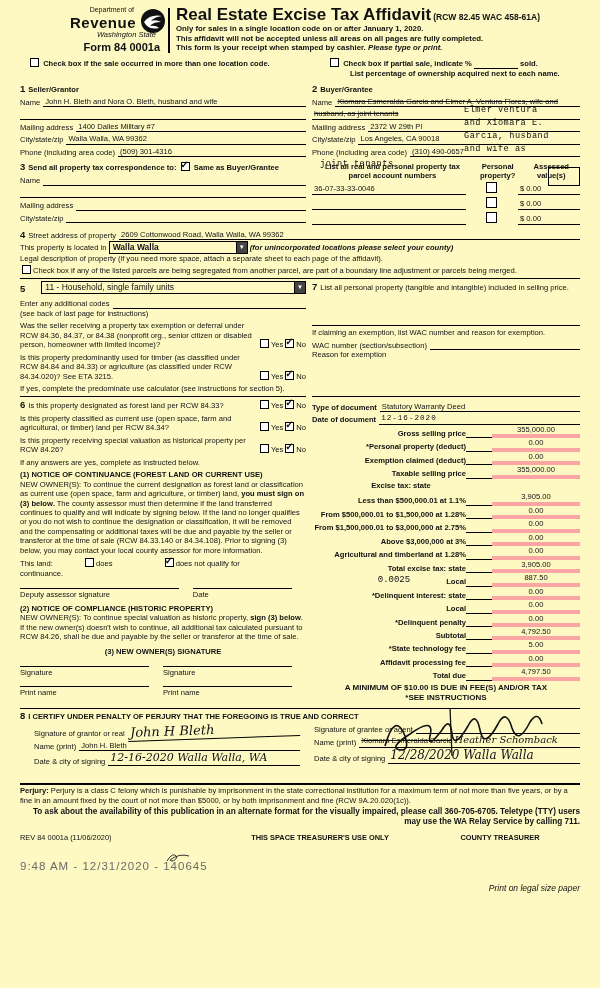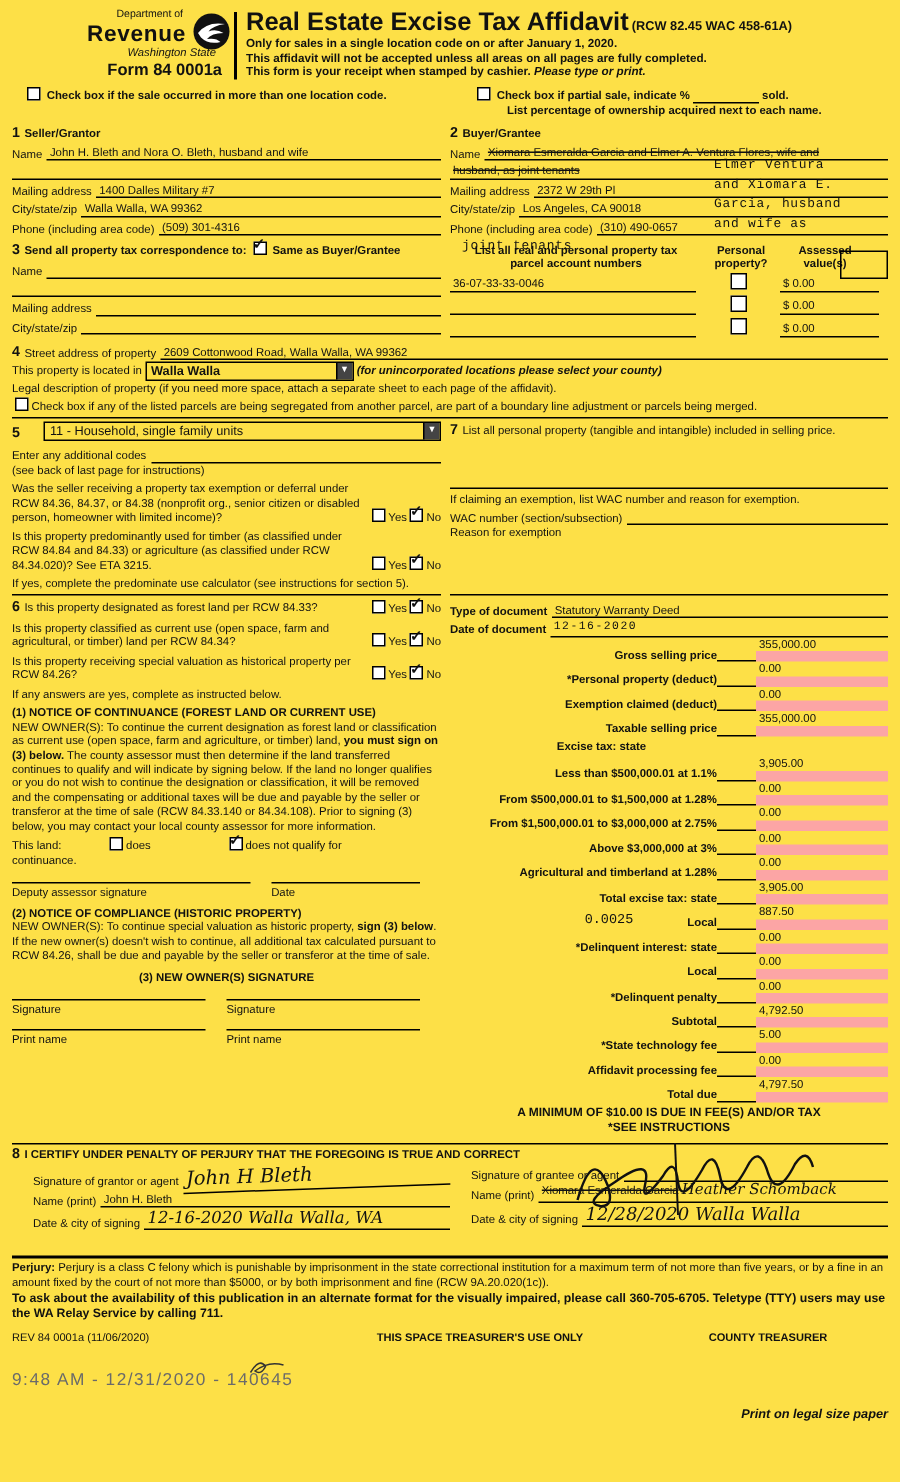--- a/index.html
+++ b/index.html
@@ -1,18 +1,18 @@
 <!DOCTYPE html>
 <html><head>
 <meta charset="utf-8">
 <style>
   html,body{margin:0;padding:0;background:#fff;}
-  .page{width:600px;min-height:988px;background:#fde047;color:#111;
+  .page{width:600px;min-height:988px;background:#fef9c3;color:#111;
         font-family:"Liberation Sans",sans-serif;font-size:7.6px;line-height:1.25;
-        box-sizing:border-box;padding:6px 8px;position:relative;}
+        box-sizing:border-box;padding:6px 20px;position:relative;}
   b,.b{font-weight:bold}
   .i{font-style:italic}
   .row{display:flex;align-items:flex-end}
   .lbl{white-space:nowrap;padding-right:3px}
   .fill{flex:1;border-bottom:1px solid #000;min-height:9px;padding:0 2px;white-space:nowrap}
   .ul{border-bottom:1px solid #000;padding:0 2px}
   .cb{display:inline-block;width:7px;height:7px;border:1px solid #000;position:relative;
       vertical-align:-1px;margin:0 2px;flex:none;background:#fff}
   .cb.on:after{content:"✓";position:absolute;top:-4px;left:-1px;font-size:10px;font-weight:bold}
   .mono{font-family:"Liberation Mono","DejaVu Sans Mono",monospace}
@@ -64,40 +64,40 @@
   .qrow{display:flex}
   .qtxt{flex:1}
   .yn{white-space:nowrap;align-self:flex-end}
   .hr{border-bottom:1px solid #000;margin:2px 0}
   
   .taxrow{display:flex;align-items:flex-end;min-height:13.2px}
   .taxlbl{margin-left:auto;font-weight:bold;white-space:nowrap}
   .taxlbl.np{margin-left:0}
   .taxpre{margin-left:auto;margin-right:36px;font-family:"Liberation Mono",monospace;font-size:9px}
   .taxline{width:26px;border-bottom:1px solid #000}
-  .taxamt{width:84px;border-bottom:7px solid #fca5a5;text-align:left;padding:0 2px;white-space:nowrap}
+  .taxamt{width:84px;border-bottom:4px solid #fca5a5;text-align:center;padding:0 2px;white-space:nowrap}
   .excise-h{text-align:center;font-weight:bold;padding-right:90px;margin:2px 0}
   .minimum{text-align:center;font-weight:bold;font-size:8px;line-height:1.3;margin-top:2px}
   
   .sigrow{display:flex;margin-top:10px}
   .sigcol{flex:1;margin-right:14px}
   .siglab{border-top:1px solid #000;padding-top:1px}
   
   .sec8{border-top:1px solid #000;margin-top:4px;padding-top:1px}
   .s8cols{display:flex}
   .s8c{flex:1;padding-left:14px;position:relative}
   .scribble{position:absolute;pointer-events:none}
   
   .perjury{border-top:2px solid #000;margin-top:17px;padding-top:1px;line-height:1.3}
   .perj1{text-indent:0}
-  .perj2{text-align:left;font-size:8.2px;font-weight:bold;line-height:1.25;margin-top:1px}
+  .perj2{text-align:right;font-size:8.2px;font-weight:bold;line-height:1.25;margin-top:1px}
   .footer{margin-top:6px}
   .footrow{display:flex;font-size:7.4px;font-weight:bold}
   .stamp{text-align:left;color:#6a6a6a;font-size:11.5px;letter-spacing:1px;margin-top:16px}
-  .printnote{text-align:right;font-weight:bold;font-style:italic;font-size:8.5px;margin-top:10px}
+  .printnote{text-align:right;font-weight:normal;font-style:italic;font-size:8.5px;margin-top:10px}
 </style>
 </head>
 <body>
 
 <div class="page">
 
   <div class="hdr">
     <div class="logo">
       <div class="dept">Department of</div>
       <div class="rev">Revenue</div>
@@ -455,21 +455,21 @@
         </div>
       </div>
     </div>
   </div>
 
   <div class="sec8">
     <div><span class="secnum b">8</span><span class="b">I CERTIFY UNDER PENALTY OF PERJURY THAT THE FOREGOING IS TRUE AND CORRECT</span></div>
     <div class="s8cols">
       <div class="s8c">
         <div class="fr">
-            <span class="lbl">Signature of grantor or agent</span>
+            <span class="lbl">Signature of grantor or real</span>
             <span class="fill hand" style="font-size:13px;transform:rotate(-2deg)">John H Bleth</span>
           </div>
         <div class="fr">
             <span class="lbl">Name (print)</span>
             <span class="fill">John H. Bleth</span>
           </div>
         <div class="fr">
             <span class="lbl">Date &amp; city of signing</span>
             <span class="fill hand">12-16-2020   Walla Walla, WA</span>
           </div>

